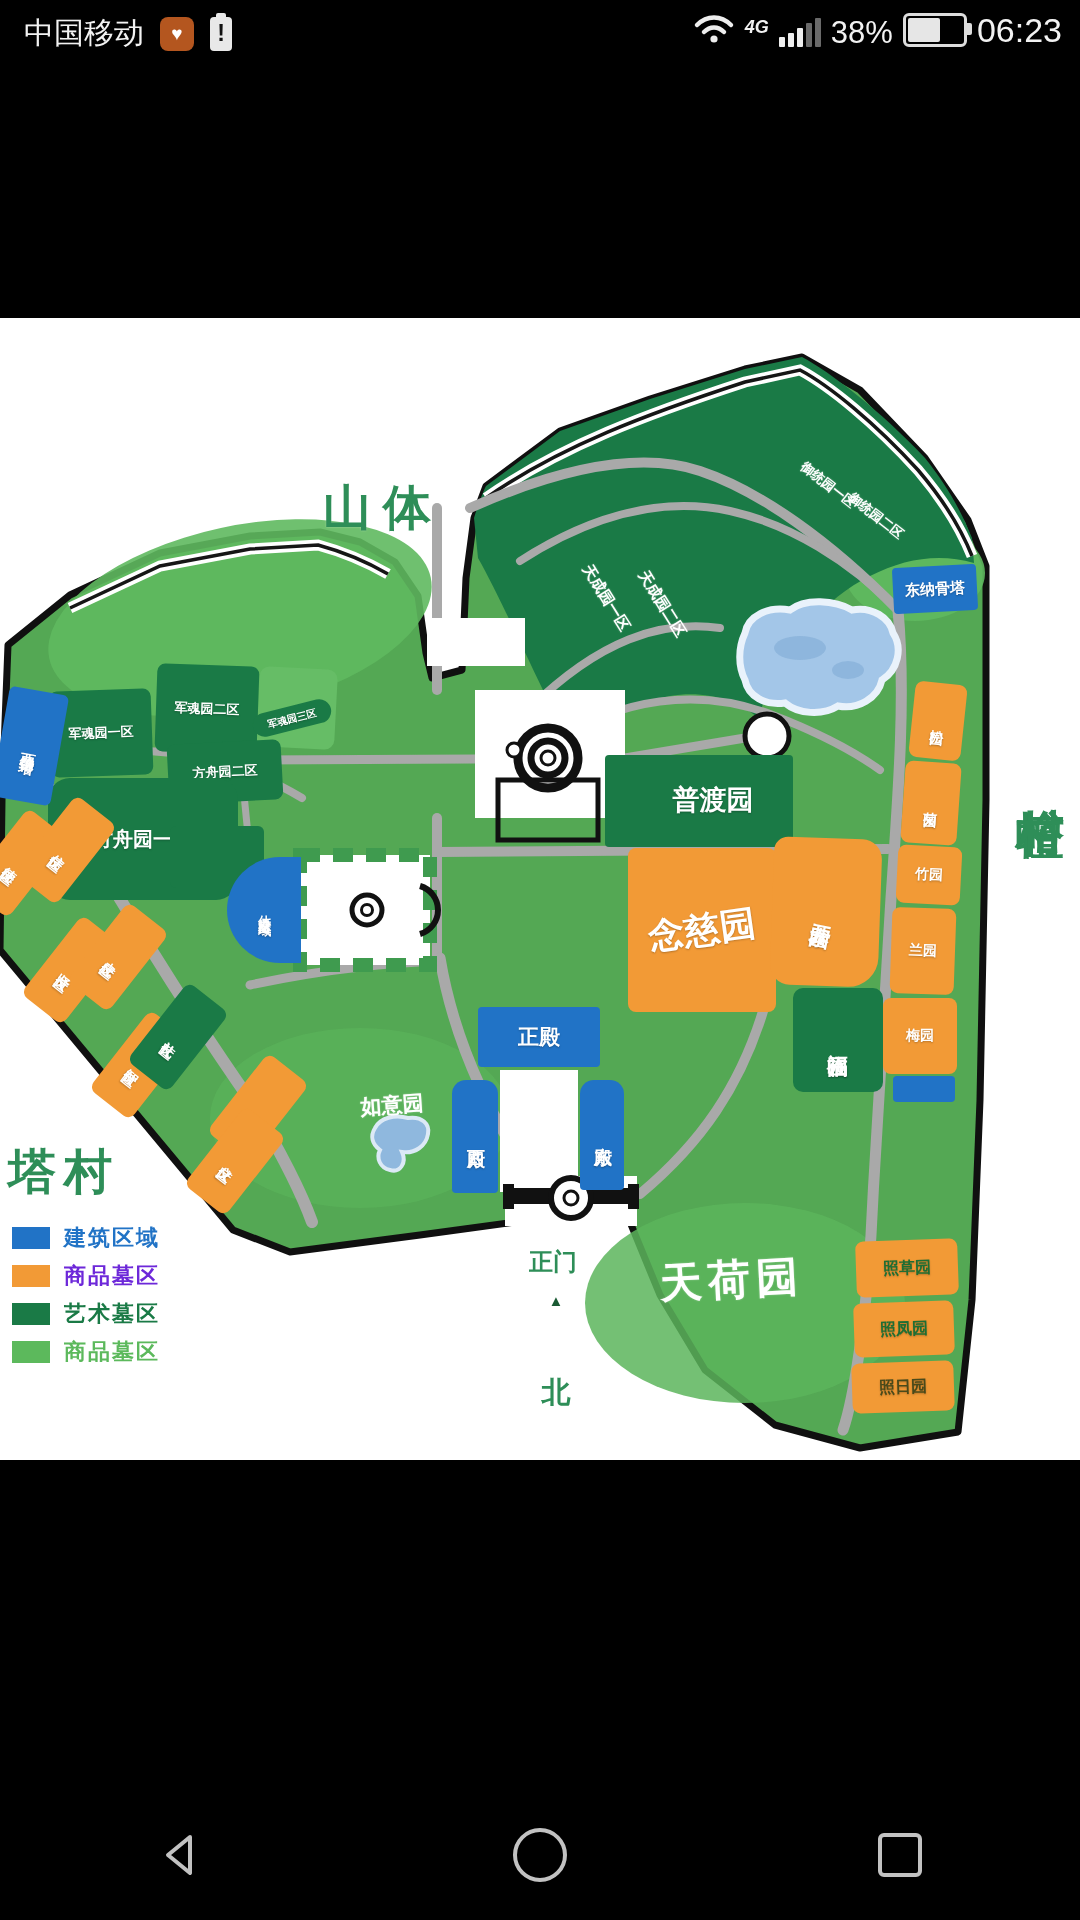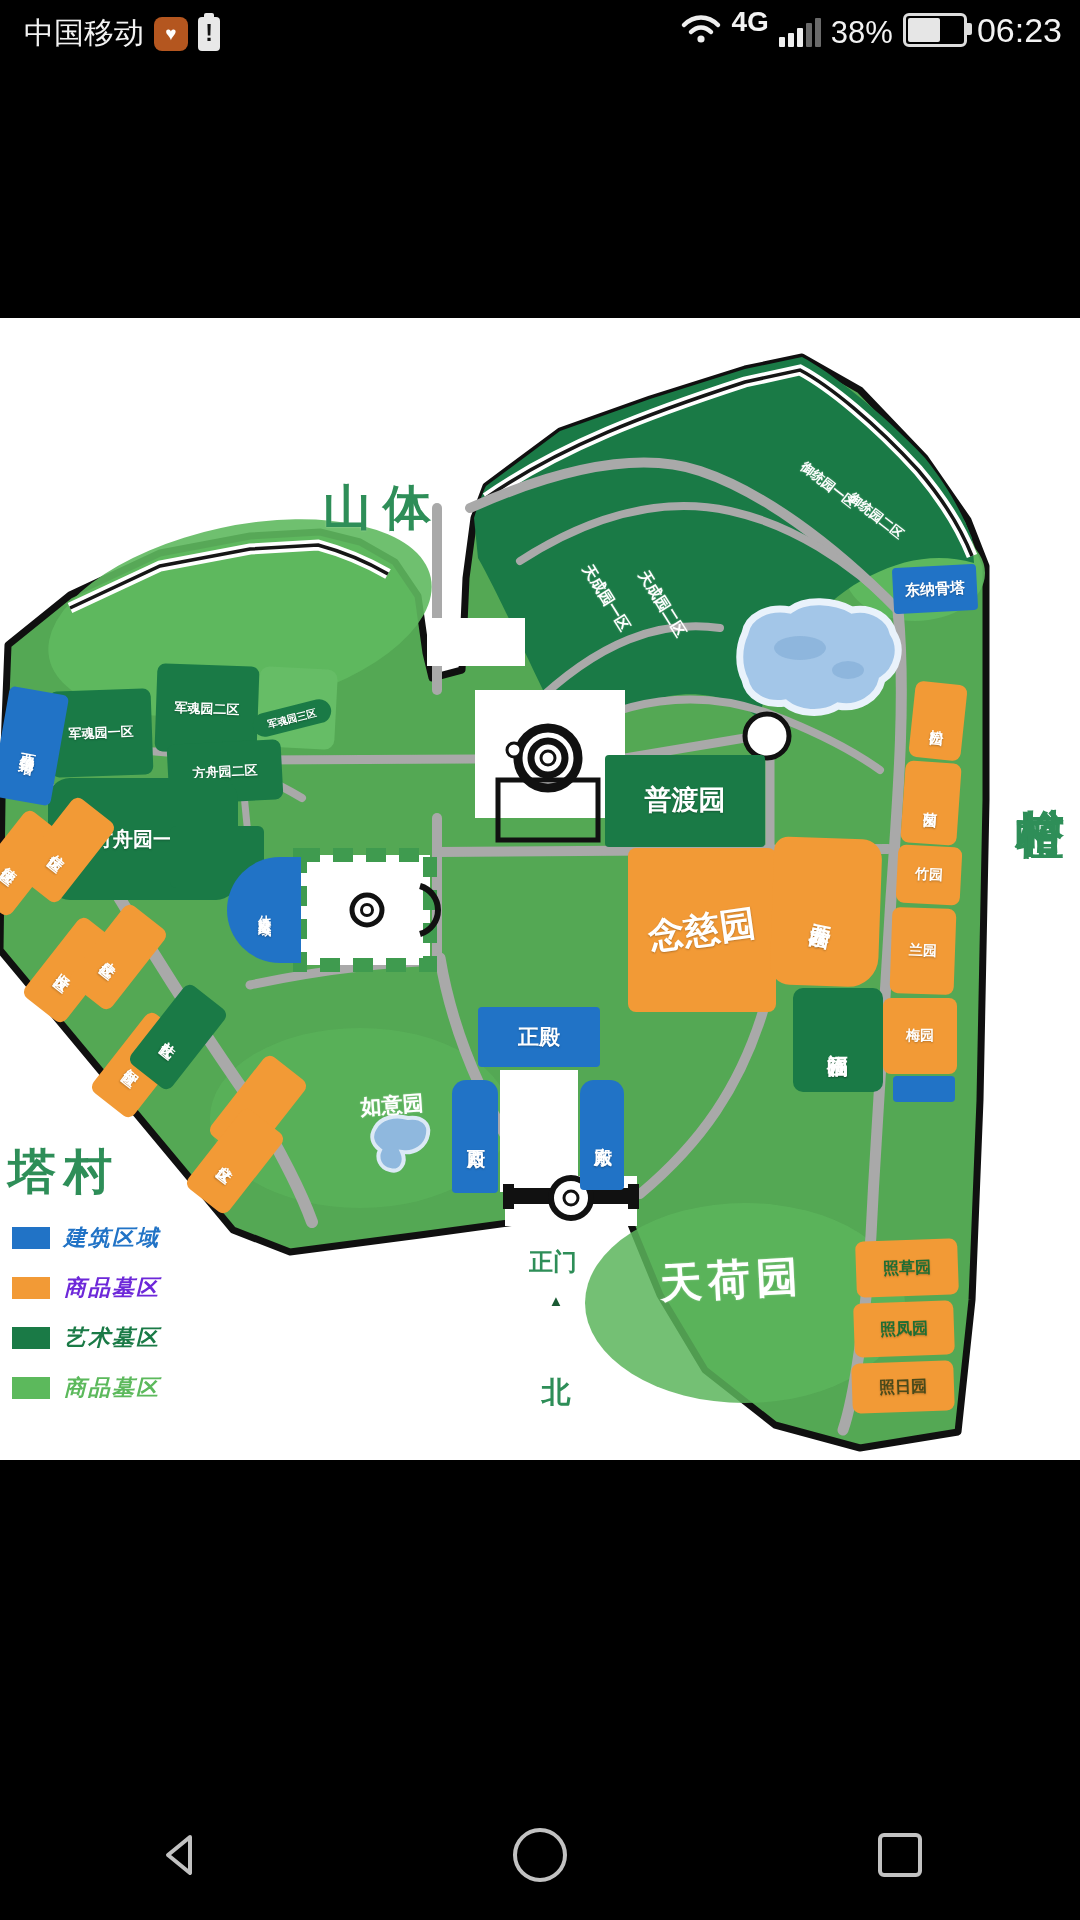--- a/index.html
+++ b/index.html
@@ -1,46 +1,46 @@
 <!DOCTYPE html>
 <html><head>
 <meta charset="utf-8">
 <style>
   html,body{margin:0;padding:0;background:#000;}
   .screen{position:relative;width:1080px;height:1920px;background:#000;overflow:hidden;
     font-family:"Liberation Sans","DejaVu Sans",sans-serif;}
   
   .statusbar{position:absolute;left:0;top:0;width:1080px;height:62px;color:#f2f2f2;}
-  .sb-left{position:absolute;left:24px;top:13px;display:flex;align-items:center;gap:10px;}
+  .sb-left{position:absolute;left:24px;top:13px;display:flex;align-items:center;gap:16px;}
   .sb-carrier{font-size:30px;}
   .sb-health{width:34px;height:34px;background:#b4561f;border-radius:8px;display:flex;
     align-items:center;justify-content:center;color:#fff;font-size:19px;}
   .sb-batticon{position:relative;width:22px;height:34px;background:#e8e8e8;border-radius:4px;
     display:flex;align-items:center;justify-content:center;color:#111;font-size:23px;font-weight:bold;}
   .sb-batticon:before{content:"";position:absolute;top:-4px;left:6px;width:10px;height:4px;background:#e8e8e8;border-radius:2px 2px 0 0;}
   .sb-right{position:absolute;right:18px;top:10px;display:flex;align-items:flex-end;gap:10px;}
-  .sb-4g{font-size:28px;font-weight:bold;position:relative;top:-12px;}
+  .sb-4g{font-size:18px;font-weight:bold;position:relative;top:-12px;font-style:italic;}
   .bars{display:flex;align-items:flex-end;gap:3px;height:30px;padding-bottom:3px;}
   .bars i{display:block;width:6px;border-radius:1px;}
   .sb-pct{font-size:31px;position:relative;top:1px;}
   .sb-batt{position:relative;width:58px;height:28px;border:3px solid #ddd;border-radius:6px;margin-bottom:3px;}
   .sb-batt i{position:absolute;left:2px;top:2px;bottom:2px;width:56%;background:#e6e6e6;border-radius:2px;}
   .sb-batt:after{content:"";position:absolute;right:-8px;top:7px;width:5px;height:12px;background:#ddd;border-radius:0 2px 2px 0;}
   .sb-time{font-size:34px;}
   
   .map{position:absolute;left:0;top:318px;width:1080px;height:1142px;background:#fff;overflow:hidden;}
   .map svg{position:absolute;left:0;top:0;}
   .layer{position:absolute;left:0;top:0;width:100%;height:100%;}
   .region{position:absolute;display:flex;align-items:center;justify-content:center;
     font-weight:bold;color:#fff;text-shadow:0 1px 2px rgba(0,0,0,.25);line-height:1.1;text-align:center;}
   .bld{background:#2173c6;}.com{background:#f29a36;}.art{background:#1a7a46;}.undev2{background:#66bd66;}
   .v{writing-mode:vertical-rl;text-orientation:upright;letter-spacing:2px;}
   .float{position:absolute;font-weight:bold;white-space:nowrap;text-shadow:0 0 2px rgba(255,255,255,.4);}
   
-  .legend{position:absolute;left:12px;top:905px;display:flex;flex-direction:column;gap:20px;font-style:italic;}
+  .legend{position:absolute;left:12px;top:905px;display:flex;flex-direction:column;gap:8px;}
   .legend-row{display:flex;align-items:center;gap:14px;}
   .legend-swatch{width:38px;height:22px;display:inline-block;}
   .legend-label{font-size:22px;font-weight:bold;letter-spacing:2px;}
   
   .navbar{position:absolute;left:0;bottom:0;width:1080px;height:130px;display:flex;
     align-items:center;justify-content:space-around;}
   .nav-btn{width:120px;height:80px;display:flex;align-items:center;justify-content:center;}
 </style>
 </head>
 <body>
@@ -166,21 +166,21 @@
         <div class="region art" style="left: 252px; top: 388px; width: 80px; height: 24px; font-size: 10px; transform: rotate(-14deg); border-radius: 14px; color: rgb(255, 255, 255);">
           <span>军魂园三区</span>
         </div>
         <div class="region art" style="left: 168px; top: 424px; width: 114px; height: 60px; font-size: 13px; transform: rotate(-3deg); border-radius: 8px; color: rgb(255, 255, 255);">
           <span>方舟园二区</span>
         </div>
         <div class="region art" style="left: 48px; top: 460px; width: 190px; height: 122px; font-size: 20px; transform: rotate(0deg); border-radius: 22px; color: rgb(255, 255, 255);">
           <span>方舟园一区</span>
         </div>
         <div class="region art" style="left: 170px; top: 508px; width: 94px; height: 62px; font-size: 14px; transform: rotate(0deg); border-radius: 6px; color: rgb(255, 255, 255);"></div>
-        <div class="region art" style="left: 605px; top: 437px; width: 160px; height: 92px; font-size: 27px; transform: rotate(0deg); border-radius: 4px; color: rgb(255, 255, 255);">
+        <div class="region art" style="left: 605px; top: 437px; width: 160px; height: 92px; font-size: 27px; transform: rotate(0deg); border-radius: 4px; color: rgb(255, 255, 255); padding-left: 28px;">
           <span>普渡园</span>
         </div>
         <div class="region com" style="left: 628px; top: 530px; width: 148px; height: 164px; font-size: 36px; transform: rotate(0deg); border-radius: 8px; color: rgb(255, 255, 255);">
           <span style="transform: rotate(-8deg);">念慈园</span>
         </div>
         <div class="region com" style="left: 772px; top: 520px; width: 108px; height: 148px; font-size: 21px; transform: rotate(2deg); border-radius: 14px 20px 30px; color: rgb(255, 255, 255);">
           <span class="v" style="transform: rotate(10deg);">开泰园</span>
         </div>
         <div class="region art" style="left: 793px; top: 670px; width: 90px; height: 104px; font-size: 21px; transform: rotate(0deg); border-radius: 10px; color: rgb(255, 255, 255);">
           <span class="v">福临园</span>

